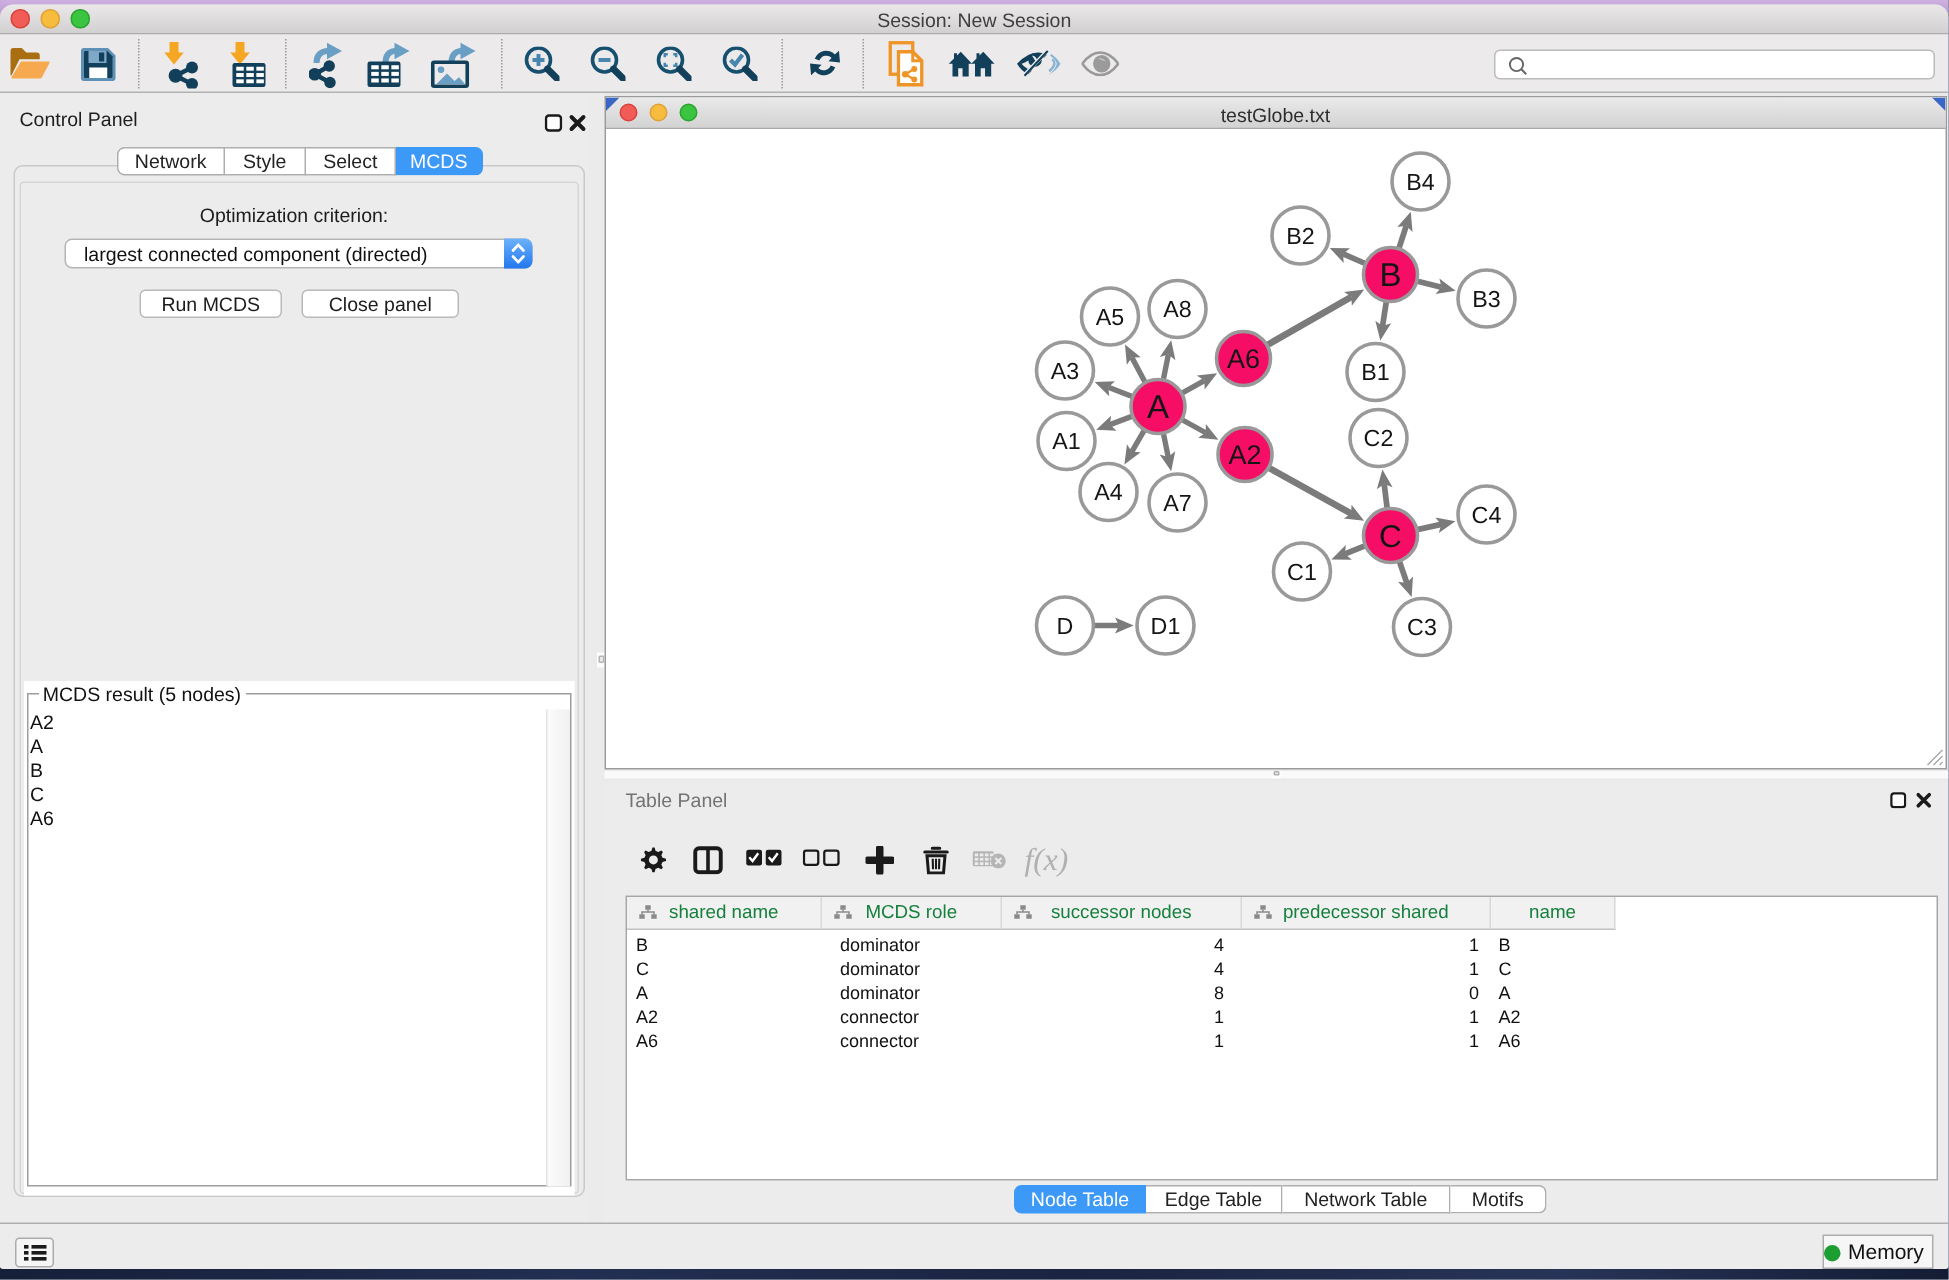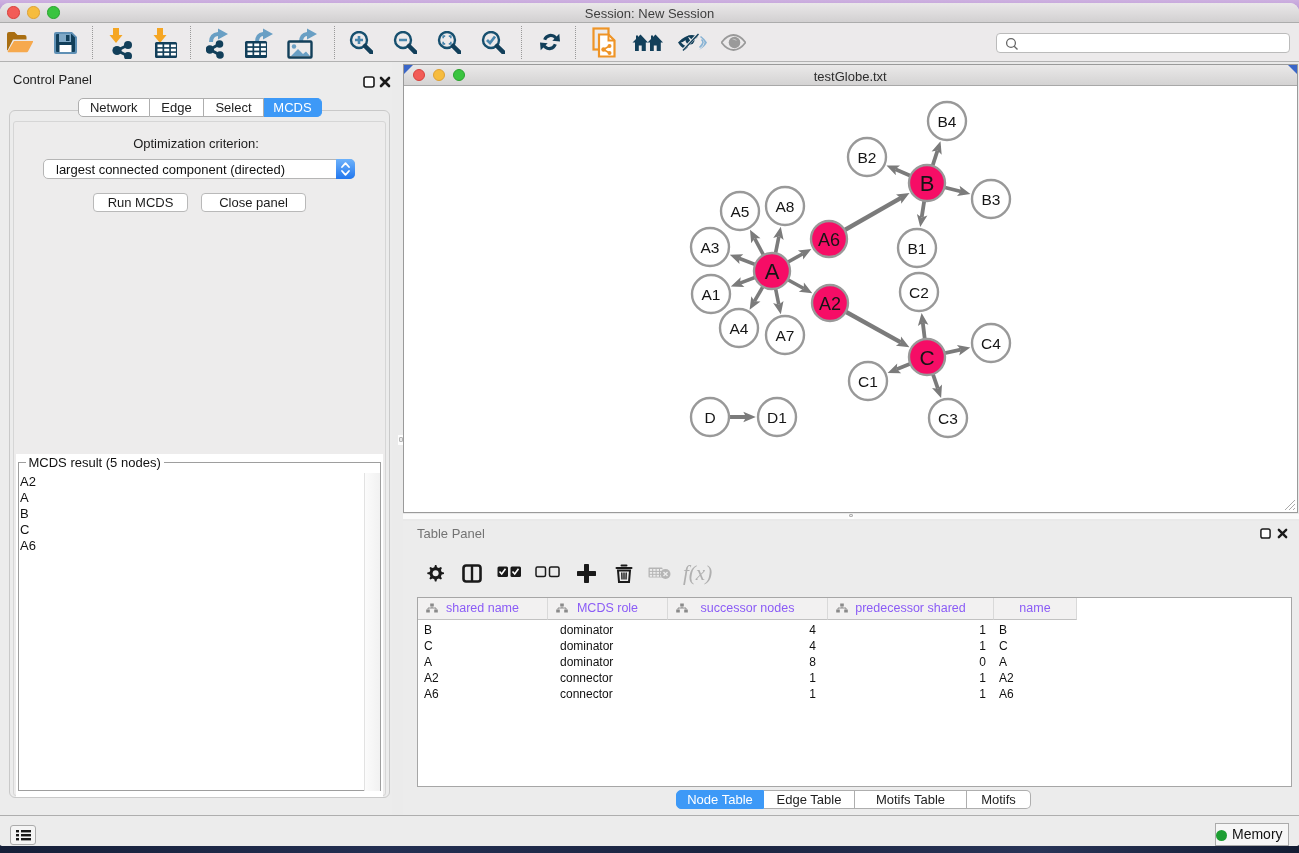--- a/index.html
+++ b/index.html
@@ -42,21 +42,21 @@
 #netwin{position:absolute;left:403px;top:60.5px;width:894.5px;height:449.5px;background:#fff;border:1px solid #9a9a9a}
 #nettitle{position:absolute;left:0;top:0;width:100%;height:21.5px;background:linear-gradient(#eae9e9,#d4d3d3);border-bottom:1px solid #a8a8a8}
 #netname{position:absolute;top:4px;width:100%;text-align:center;font-size:13px;color:#2e2e2e}
 #hsplit{position:absolute;left:403px;top:510.5px;width:896px;height:5.5px;background:#fafafa}
 #hhandle{position:absolute;left:847.5px;top:511px;width:6.5px;height:4.5px;background:#fdfdfd}
 #hhandle i{position:absolute;left:1px;top:0.2px;width:4px;height:3.2px;border:1px solid #b0b0b0;border-radius:1px;background:#e8e8e8;display:block}
 
 #tp{position:absolute;left:403px;top:518px;width:896px;height:294px;background:#ececec}
 #tp-title{position:absolute;left:14px;top:5px;font-size:13px;color:#737373}
 #ttable{position:absolute;left:14px;top:76px;width:875px;height:190px;background:#fff;border:1px solid #a6a6a6}
-.th{position:absolute;top:0;height:21.5px;background:#f2f1f1;border-right:1px solid #d9d9d9;border-bottom:1px solid #c2c2c2;font-size:12.5px;color:#8b5cf6;text-align:center;line-height:21px}
+.th{position:absolute;top:0;height:21.5px;background:#f2f1f1;border-right:1px solid #d9d9d9;border-bottom:1px solid #c2c2c2;font-size:12.5px;color:#15803d;text-align:center;line-height:21px}
 .treeicon{position:absolute;left:8px;top:5px}
 .tr{position:absolute;font-size:12px;color:#111;height:16px;line-height:16px}
 .tabrow2{position:absolute;display:flex}
 
 #status{position:absolute;left:0;top:812px;width:1299px;height:30px;background:#ececec;border-top:1px solid #aeaeae}
 #lbtn{position:absolute;left:10px;top:8.5px;width:26px;height:20px;background:#f5f5f5;border:1px solid #ababab;border-radius:3px}
 #membtn{position:absolute;left:1215px;top:7px;width:74px;height:23px;background:#f6f6f6;border:1px solid #ababab;font-size:14px;color:#111;line-height:21px}
 </style></head>
 <body>
 <div id="desktop-top"></div>
@@ -194,21 +194,21 @@
     <svg style="position:absolute;left:363px;top:14px" width="12" height="12" viewBox="0 0 12 12">
         <rect x="1" y="1" width="10" height="10" rx="2" fill="#fdfdfd" stroke="#1a1a1a" stroke-width="1.6"></rect>
       </svg>
       <svg style="position:absolute;left:379px;top:14px" width="12" height="12" viewBox="0 0 12 12">
         <path d="M2 2 L10 10 M10 2 L2 10" stroke="#1a1a1a" stroke-width="2.6" stroke-linecap="round"></path>
       </svg>
     <div id="cp-box1"></div>
     <div id="cp-box2"></div>
     <div class="tabrow" style="left:77.5px;top:35.5px">
       <div class="tab first" style="width:72.5px">Network</div>
-      <div class="tab" style="width:54px">Edge</div>
+      <div class="tab" style="width:54px">Style</div>
       <div class="tab" style="width:60px">Select</div>
       <div class="tab sel last" style="width:58px">MCDS</div>
     </div>
     <div id="dropdown">largest connected component (directed)<div id="dropbtn"><svg width="19" height="20" viewBox="0 0 19 20">
             <path d="M6 8 L9.5 4.2 L13 8" fill="none" stroke="#fff" stroke-width="1.8" stroke-linecap="round" stroke-linejoin="round"></path>
             <path d="M6 12 L9.5 15.8 L13 12" fill="none" stroke="#fff" stroke-width="1.8" stroke-linecap="round" stroke-linejoin="round"></path>
           </svg></div></div>
     <div id="optlab">Optimization criterion:</div>
     <div class="btn" style="left:93px;top:130.5px;width:95px">Run MCDS</div>
     <div class="btn" style="left:201px;top:130.5px;width:105px">Close panel</div>
@@ -437,21 +437,21 @@
 <div class="tr" style="left:581px;top:71.80000000000001px;width:80px">A2</div>
 <div class="tr" style="left:6px;top:87.9px;width:120px">A6</div>
 <div class="tr" style="left:142px;top:87.9px;width:120px">connector</div>
 <div class="tr" style="left:250px;top:87.9px;width:148px;text-align:right">1</div>
 <div class="tr" style="left:412px;top:87.9px;width:156px;text-align:right">1</div>
 <div class="tr" style="left:581px;top:87.9px;width:80px">A6</div>
     </div>
     <div class="tabrow2" style="left:273px;top:269px">
       <div class="tab first sel" style="width:88px">Node Table</div>
       <div class="tab" style="width:91px">Edge Table</div>
-      <div class="tab" style="width:112px">Motifs Table</div>
+      <div class="tab" style="width:112px">Network Table</div>
       <div class="tab last" style="width:64px">Motifs</div>
     </div>
   </div>
   <div id="status">
     <div id="lbtn"><svg width="24" height="18" viewBox="0 0 24 18">
           <g fill="#1a1a1a">
             <rect x="5" y="4" width="3" height="2.4"></rect>
             <rect x="10" y="4" width="10" height="2.4"></rect>
             <rect x="5" y="8" width="3" height="2.4"></rect>
             <rect x="10" y="8" width="10" height="2.4"></rect>

